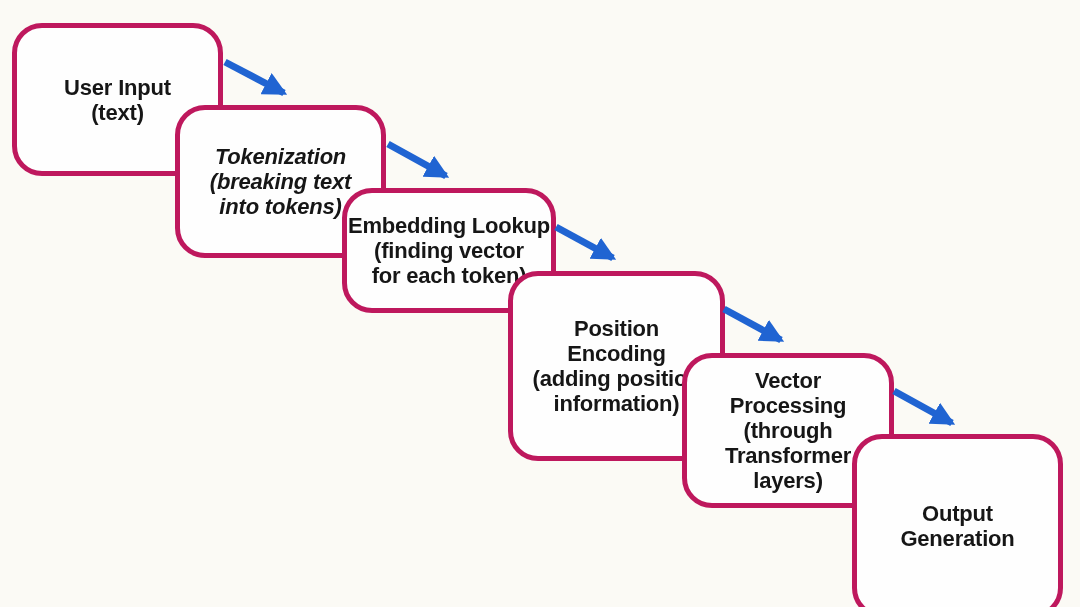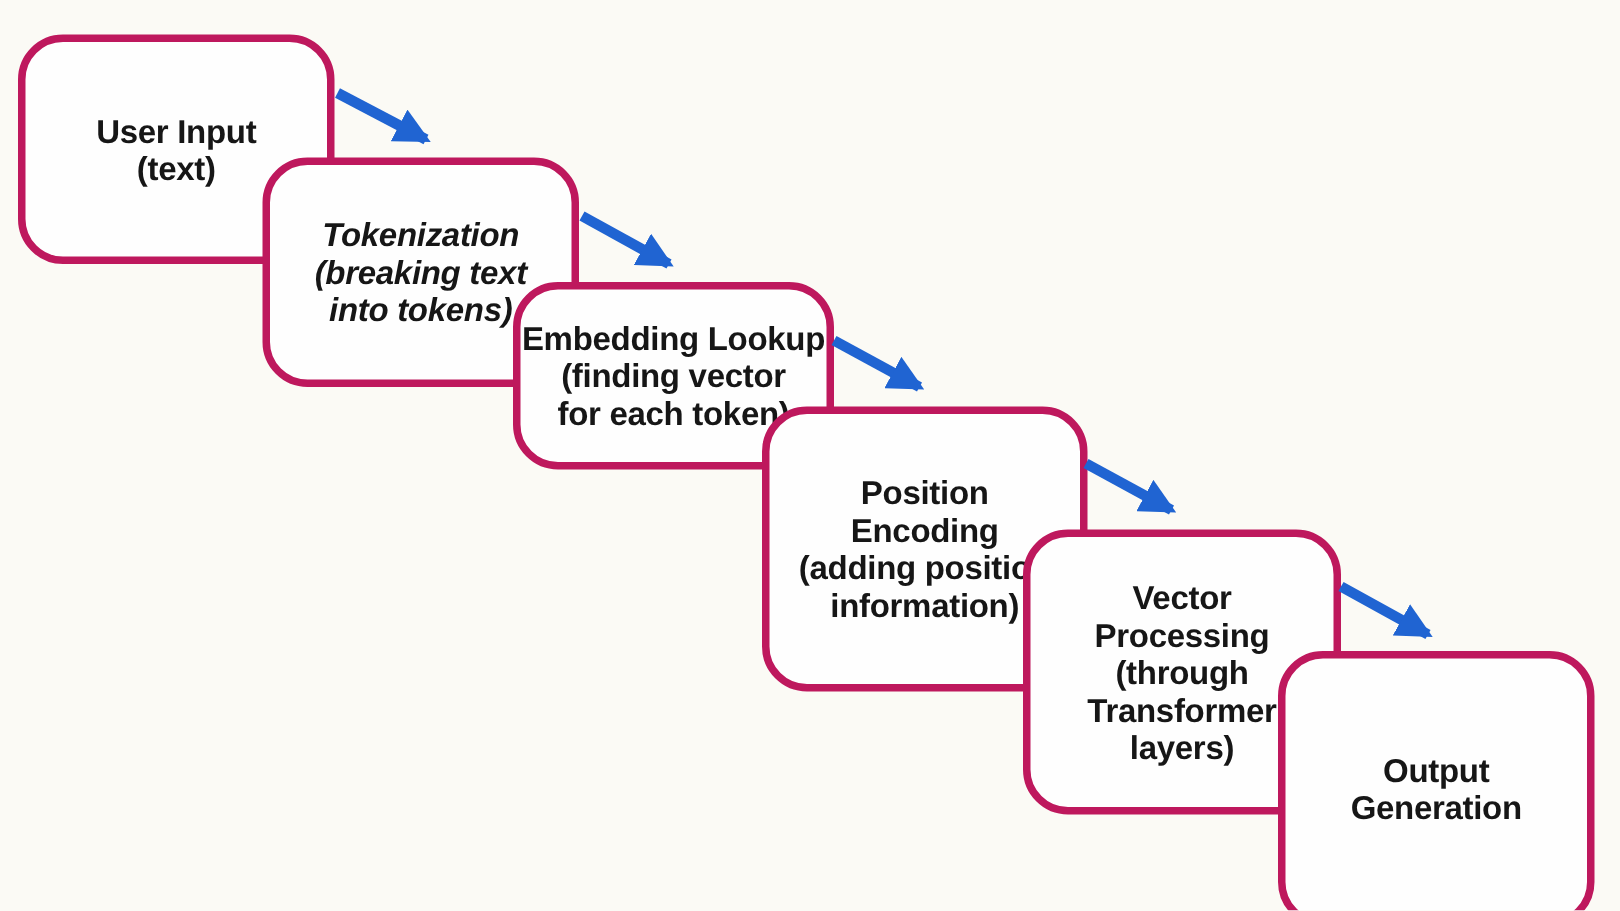--- a/index.html
+++ b/index.html
@@ -33,21 +33,21 @@
     line-height: 25px;
     color: #161616;
     letter-spacing: -0.2px;
     width: 100%;
   }
   
   .b1 { left: 12px;  top: 23px;  width: 211px; height: 153px; z-index: 1; }
   .b2 { left: 175px; top: 105px; width: 211px; height: 153px; z-index: 2; font-style: italic; }
   .b3 { left: 342px; top: 188px; width: 214px; height: 125px; z-index: 3; }
   .b4 { left: 508px; top: 271px; width: 217px; height: 190px; z-index: 4; }
-  .b5 { left: 682px; top: 353px; width: 212px; height: 190px; z-index: 5; }
+  .b5 { left: 682px; top: 353px; width: 212px; height: 155px; z-index: 5; }
   .b6 { left: 852px; top: 434px; width: 211px; height: 184px; z-index: 6; }
   .arrow-layer {
     position: absolute;
     left: 0; top: 0;
     width: 1080px;
     height: 607px;
     z-index: 10;
     pointer-events: none;
   }
 </style>

